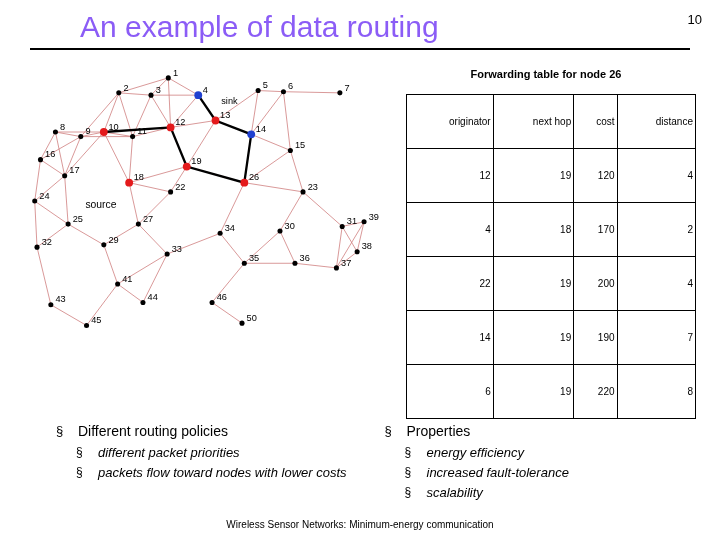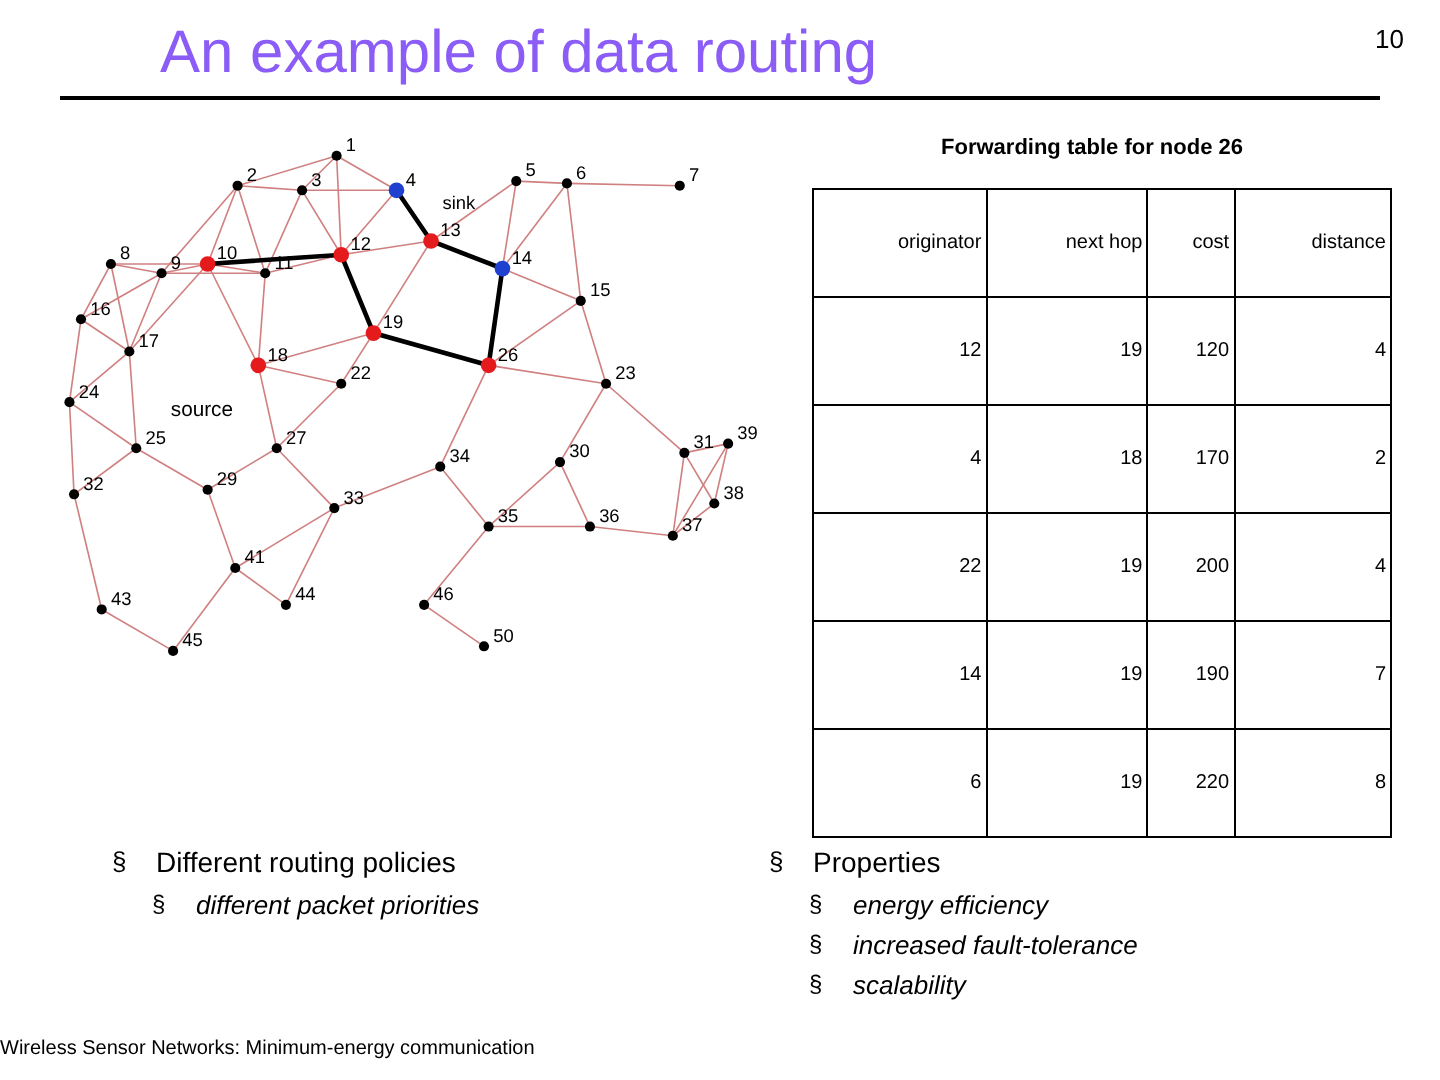--- a/index.html
+++ b/index.html
@@ -98,21 +98,21 @@
     position: absolute;
     left: -12px;
     font-size: 12px;
     font-style: normal;
   }
 
   .footer {
     position: absolute;
     bottom: 10px;
     width: 100%;
-    text-align: left;
+    text-align: center;
     font-size: 10px;
   }
 </style>
 </head>
 <body>
 
 <div class="title-wrap">
   <div class="title">An example of data routing</div>
 </div>
 <div class="page-num">10</div>
@@ -334,20 +334,21 @@
         </tbody>
     </table>
   </div>
 </div>
 
 <div class="bullets">
   <div class="col">
     <div class="h1">Different routing policies</div>
     <div id="left-items">
         <div class="sub">different packet priorities</div>
+        <div class="sub">packets flow toward nodes with lower costs</div>
       </div>
   </div>
   <div class="col">
     <div class="h1">Properties</div>
     <div id="right-items">
         <div class="sub">energy efficiency</div>
         <div class="sub">increased fault-tolerance</div>
         <div class="sub">scalability</div>
       </div>
   </div>

